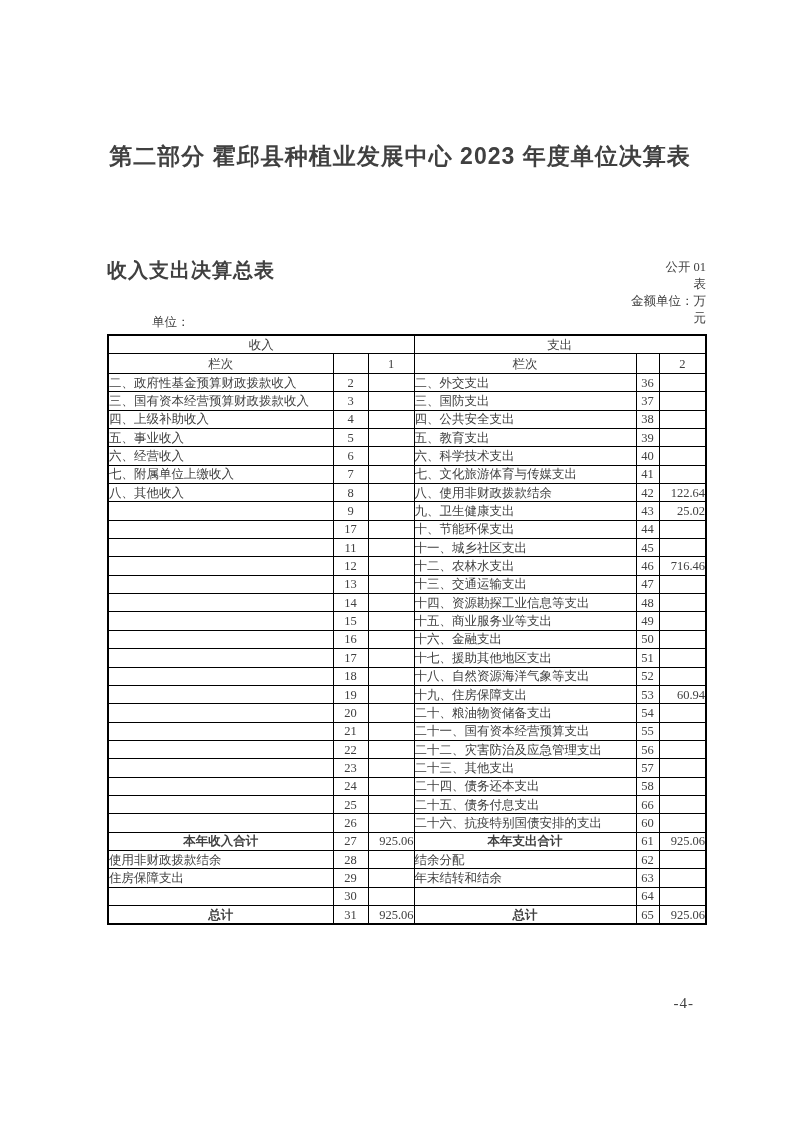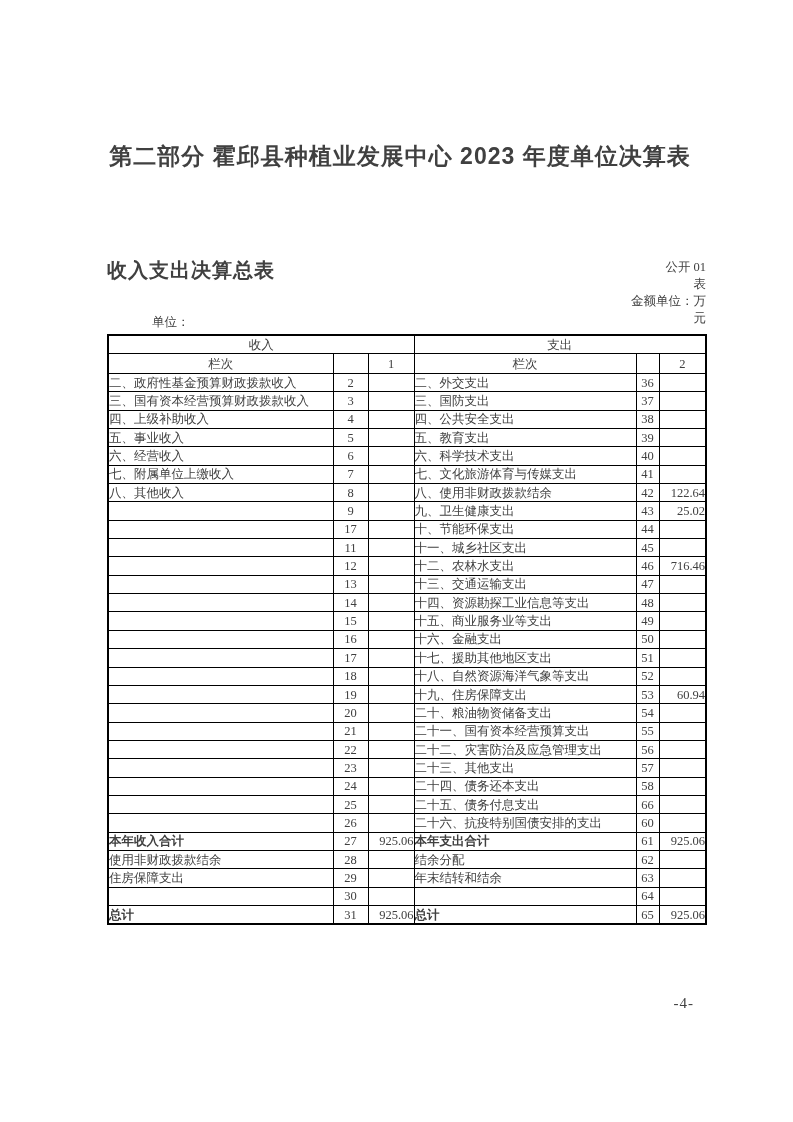--- a/index.html
+++ b/index.html
@@ -17,21 +17,21 @@
         line-height:1.12;overflow:hidden;white-space:nowrap;}
   table.acct thead th{text-align:center;}
   tr.sec-row th{height:17px;}
   tr.colhead-row th{height:30px;}
   tr.index-row th{height:19px;}
   th.wrapno{white-space:normal;line-height:1.1;}
   table.acct tbody td{height:17.35px;}
   td.item{text-align:left;padding-left:3px;}
   td.rowno{text-align:center;}
   td.amount{text-align:right;padding-right:2px;}
-  td.item.emph{text-align:left;font-weight:bold;padding-left:0;}
+  td.item.emph{text-align:center;font-weight:bold;padding-left:0;}
   .page-number{position:absolute;right:99px;top:995px;font-size:15px;letter-spacing:1px;}
 </style>
 </head>
 <body>
 
 <div class="page">
 
   <div class="part-title">第二部分 霍邱县种植业发展中心 2023 年度单位决算表</div>
 
   <div class="table-title">收入支出决算总表</div>

